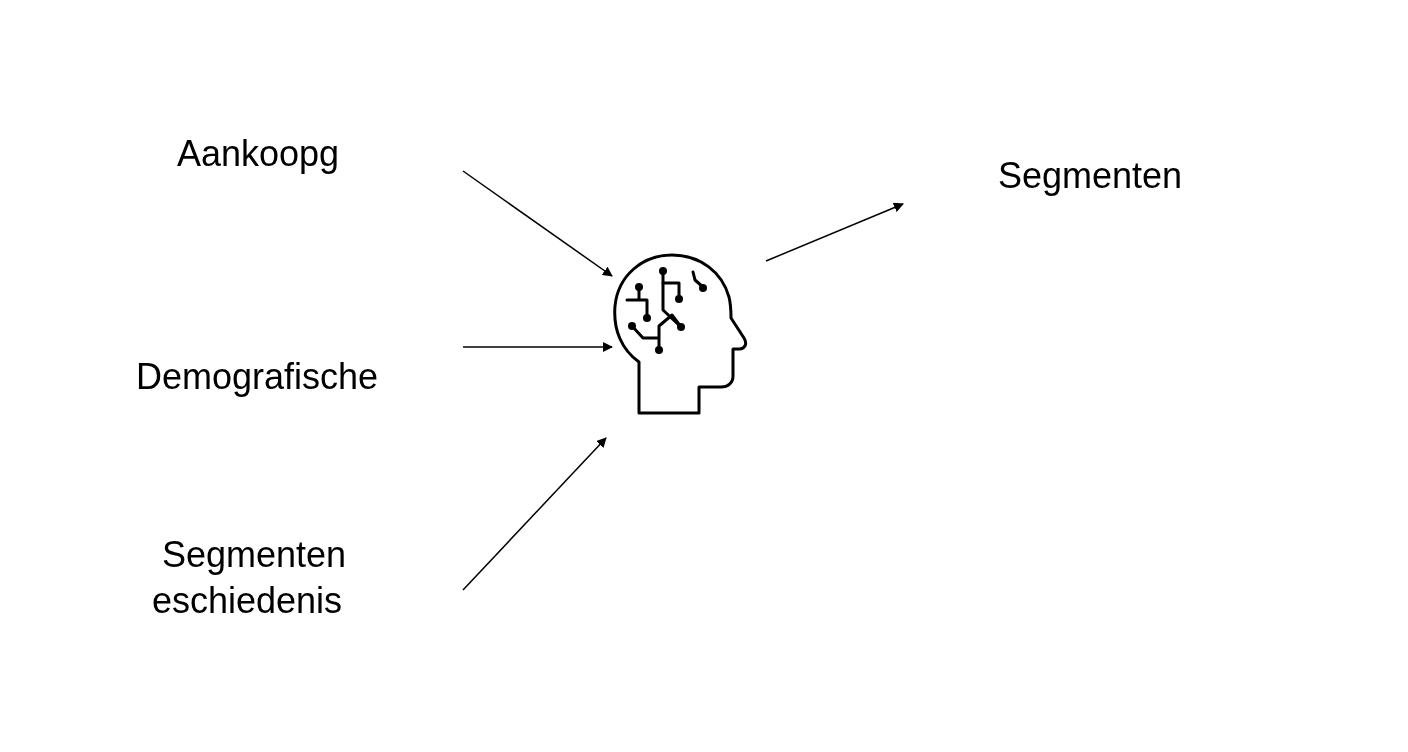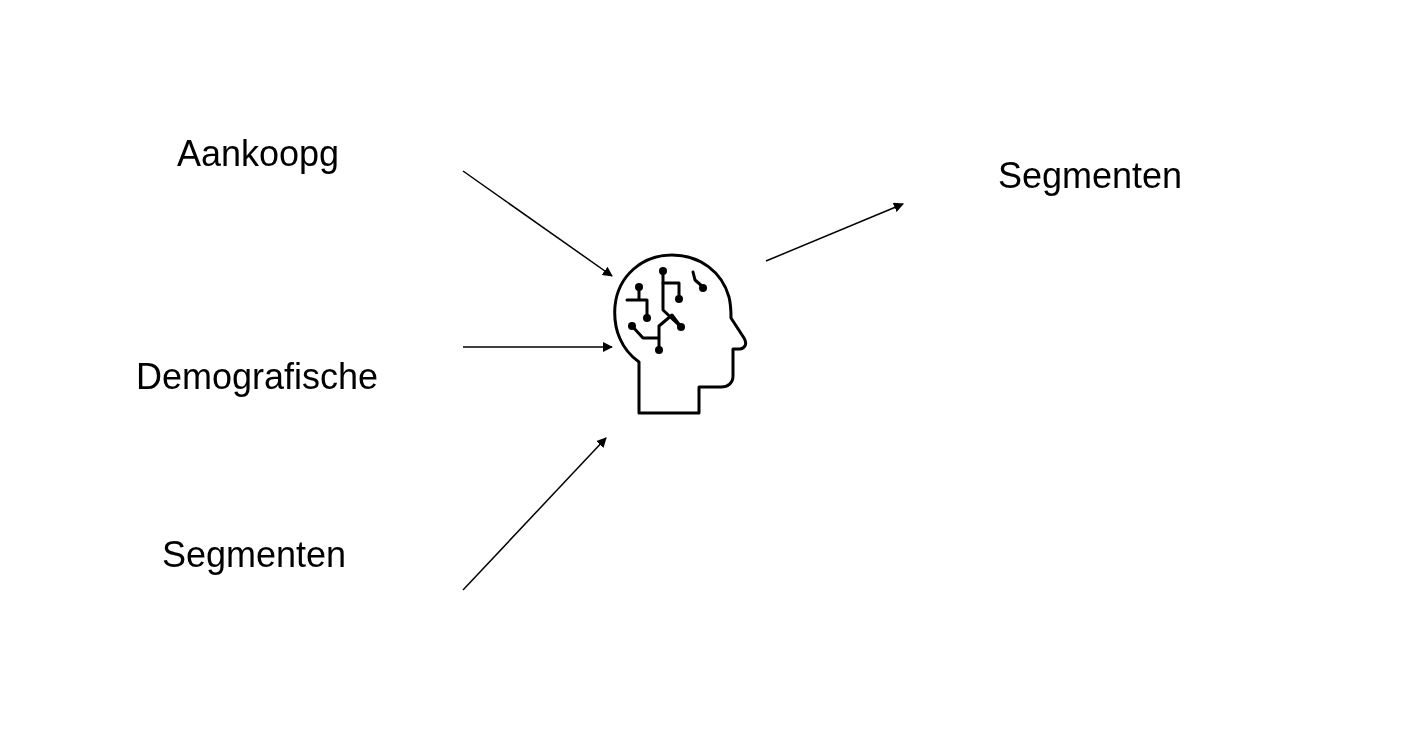--- a/index.html
+++ b/index.html
@@ -13,20 +13,21 @@
 <div class="label" style="left:158px; top:131px; width:200px;">
   <div>Aankoopg</div>
 </div>
 
 <div class="label" style="left:127px; top:326px; width:260px;margin-top:28px;">
   <div>Demografische</div>
 </div>
 
 <div class="label" style="left:137px; top:532px; width:220px;">
   <div style="padding-left:14px;">Segmenten</div>
+  <div>eschiedenis</div>
 </div>
 
 <div class="label" style="left:980px; top:153px; width:220px;">
   <div>Segmenten</div>
 </div>
 
 <svg class="overlay" width="1408" height="752" viewBox="0 0 1408 752">
   <defs>
     <marker id="ah" markerWidth="10" markerHeight="10" refX="9" refY="5" orient="auto" markerUnits="userSpaceOnUse">
       <path d="M0,0 L10,5 L0,10 Z" fill="#000"></path>

